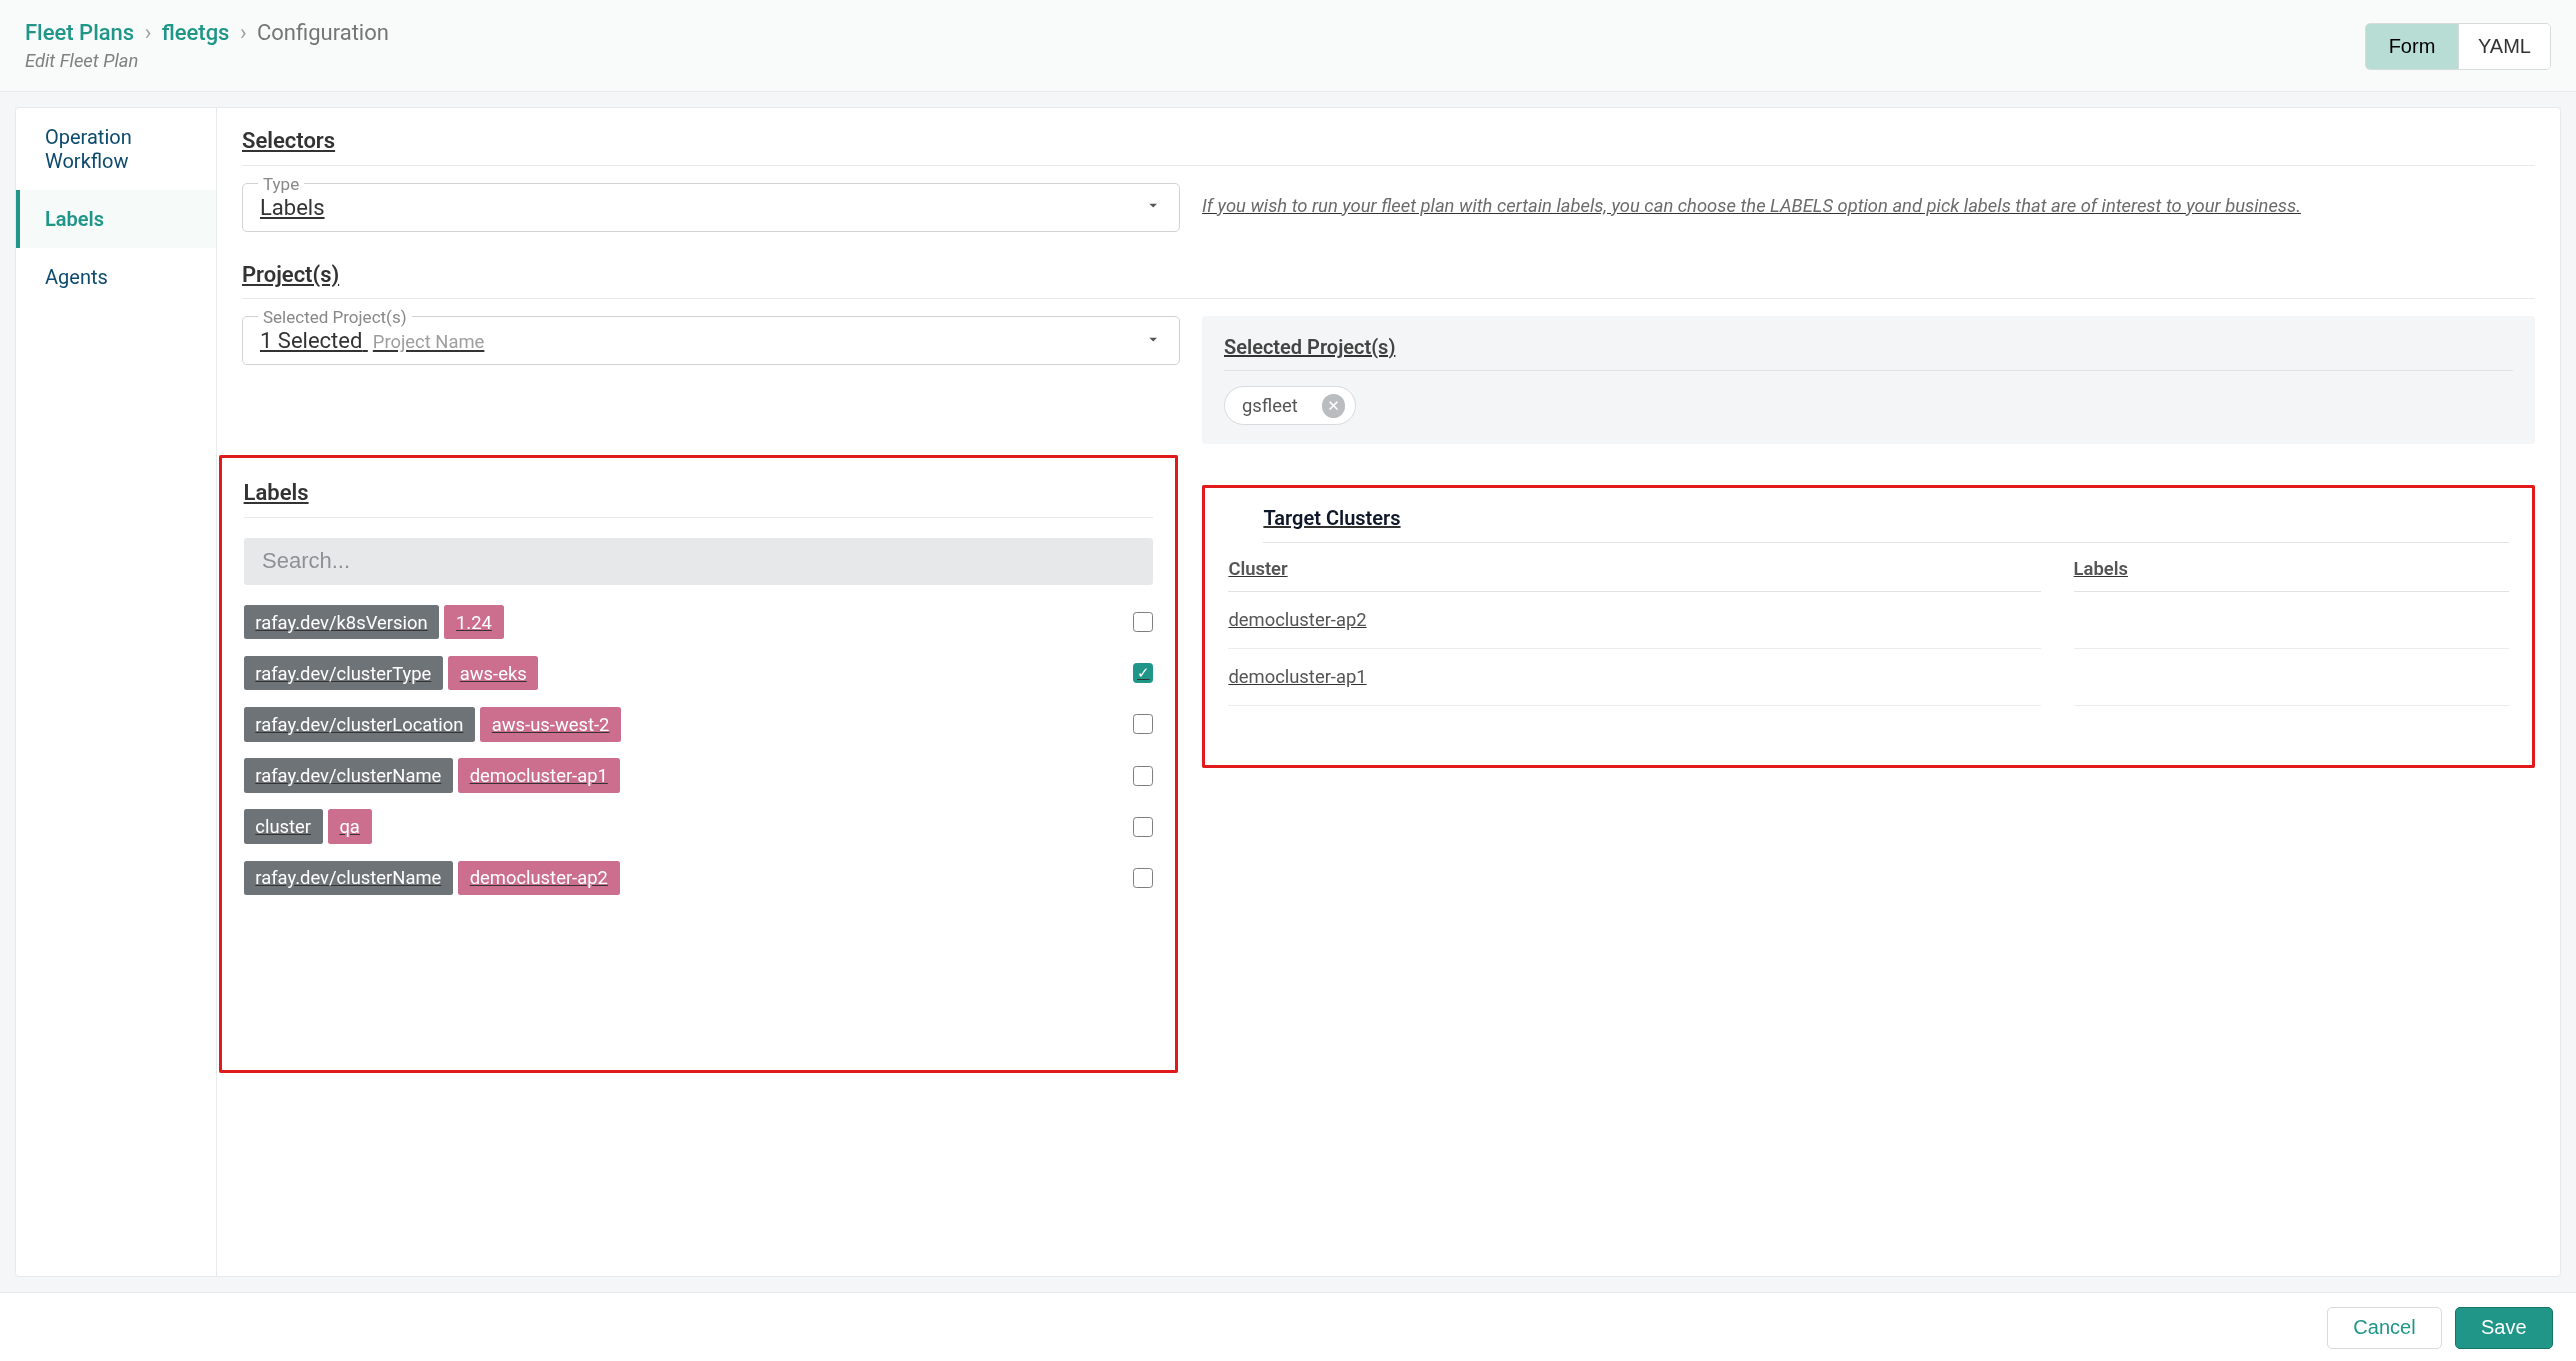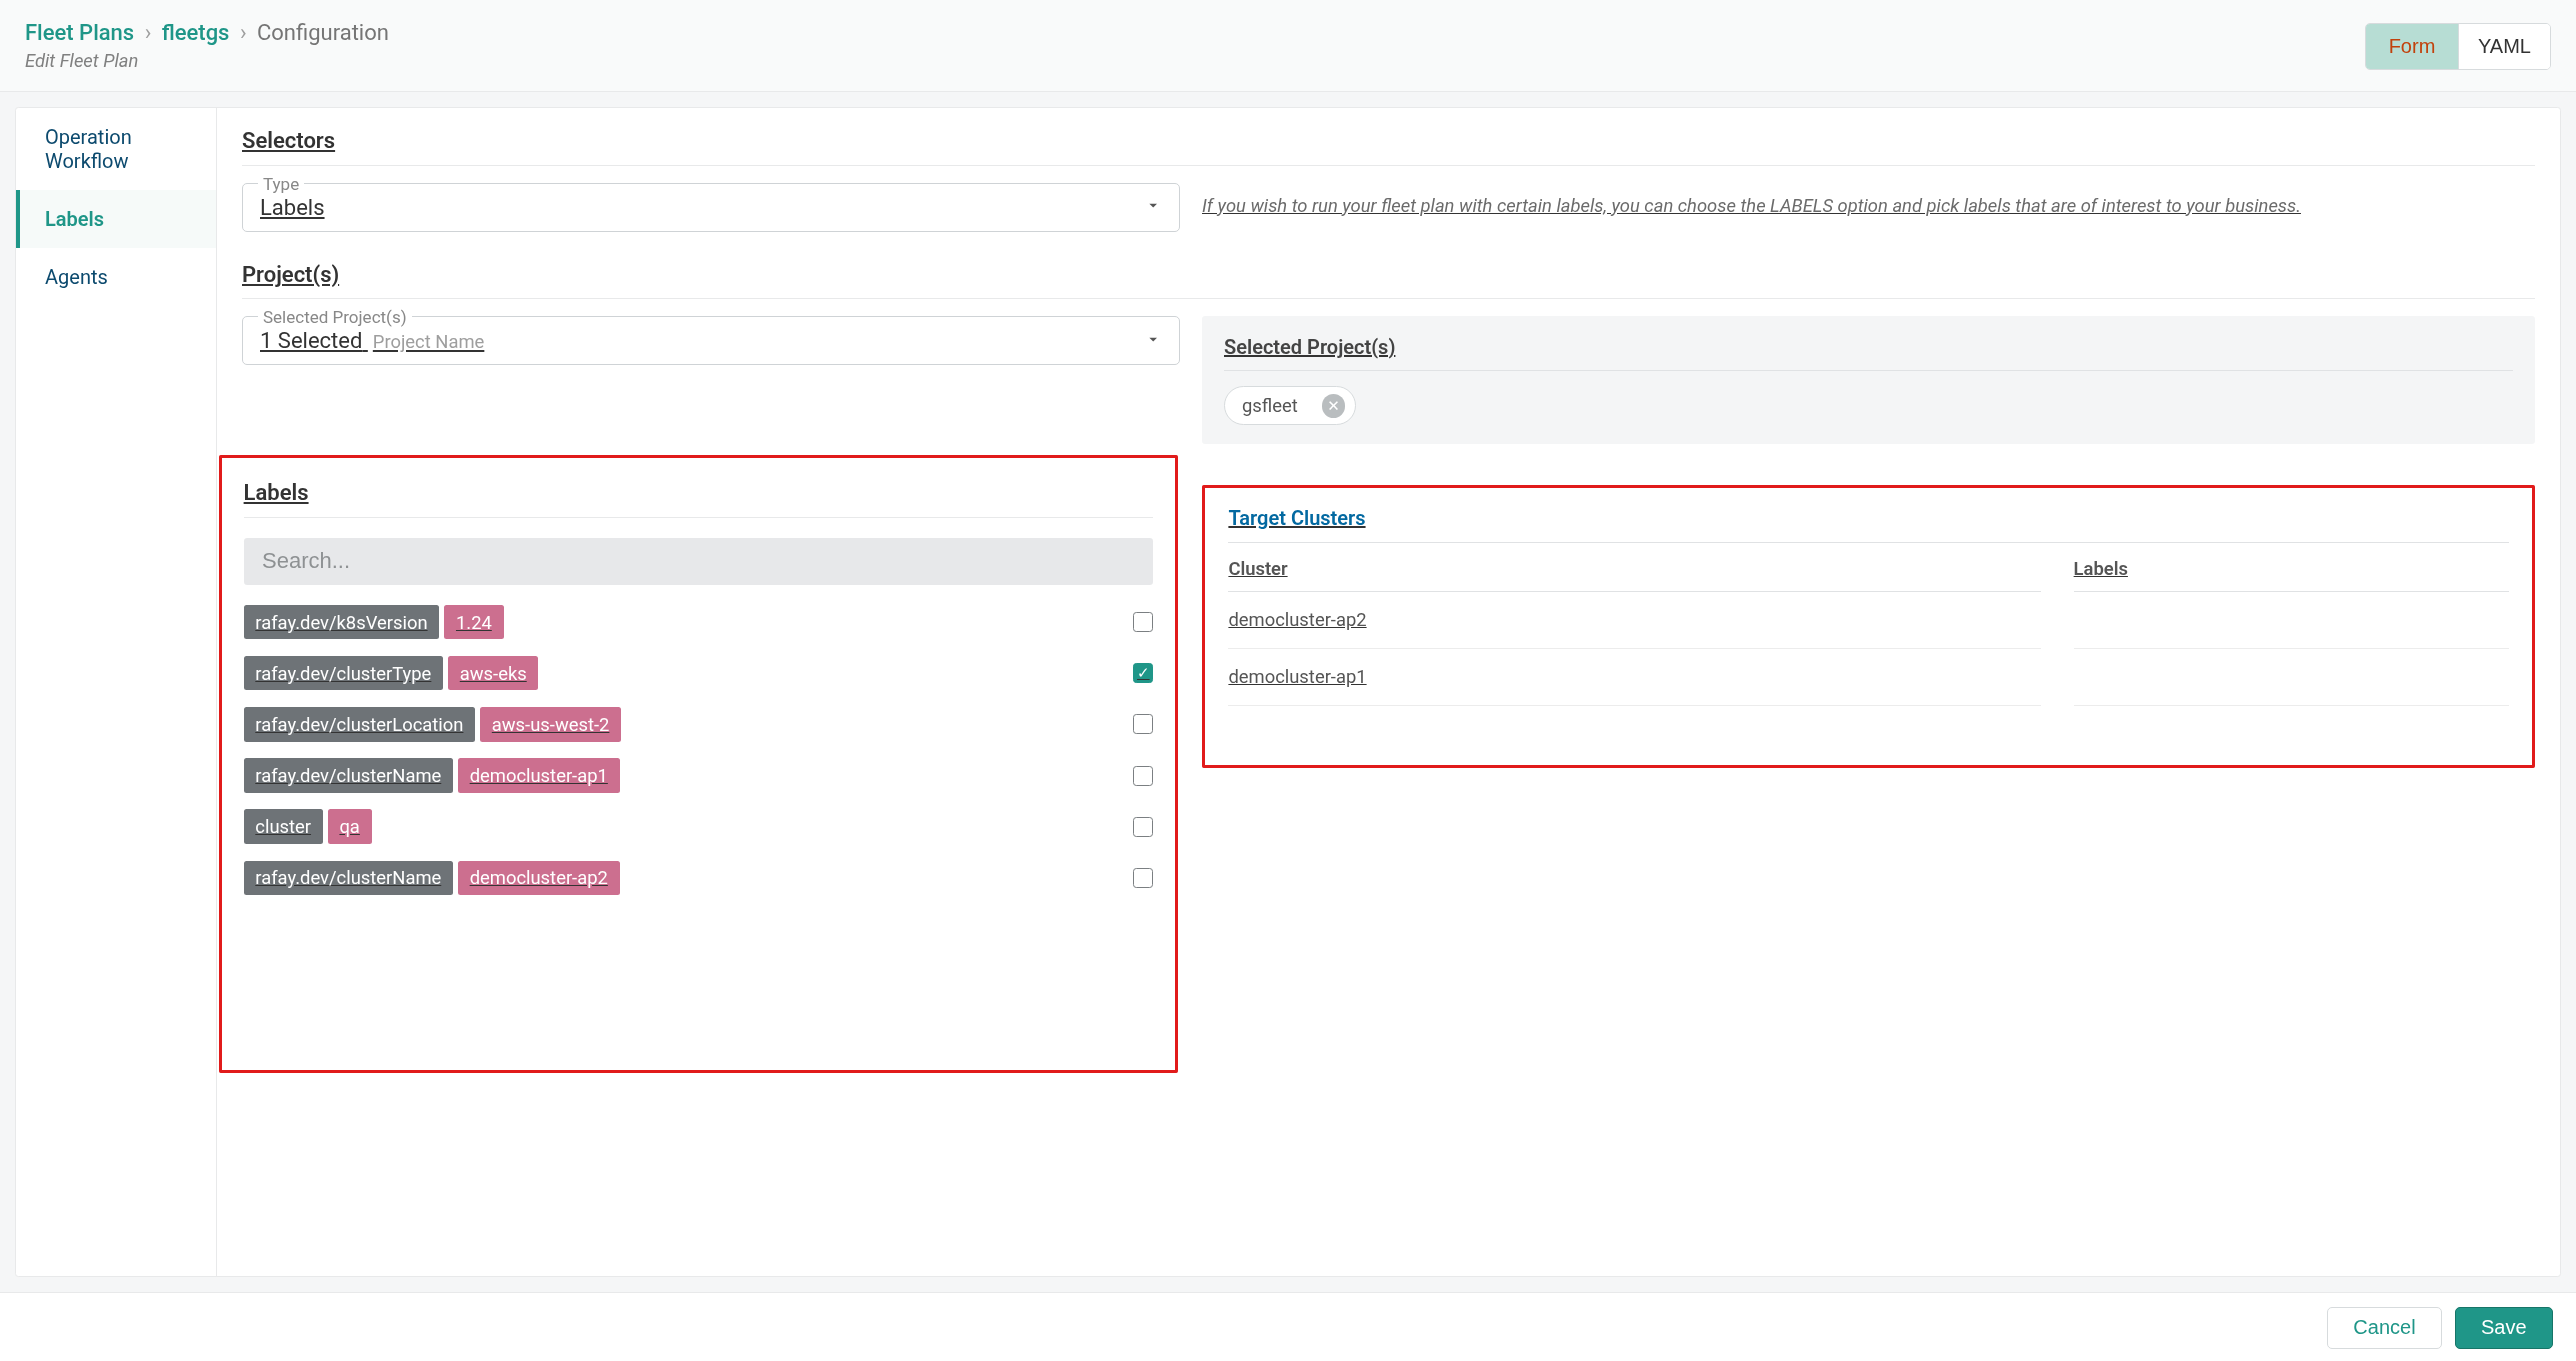--- a/index.html
+++ b/index.html
@@ -5,21 +5,21 @@
   * { box-sizing: border-box; margin: 0; padding: 0; }
   html, body { width: 2576px; height: 1362px; font-family: -apple-system, BlinkMacSystemFont, "Segoe UI", Roboto, Helvetica, Arial, sans-serif; background: #f5f6f7; color: #333; }
   .page { width: 100%; height: 100%; display: flex; flex-direction: column; }
   .topbar { height: 92px; padding: 20px 25px 5px 25px; display: flex; justify-content: space-between; border-bottom: 0.8px solid #e8e9ea; background: #f9fafa; }
   .breadcrumb { font-size: 22px; color: #757575; }
   .breadcrumb .link { color: #1f9688; font-weight: 500; }
   .breadcrumb .sep { color: #9e9e9e; padding: 0 5px; }
   .subtitle { font-size: 18.4px; color: #808080; font-style: italic; margin-top: 5px; }
   .view-toggle { display: flex; border: 0.8px solid #d7dbdd; border-radius: 5px; overflow: hidden; height: 47px; margin-top: 3.3px; }
   .view-toggle button { width: 92px; border: none; font-size: 20px; font-weight: 500; background: #fff; color: #333; cursor: pointer; }
-  .view-toggle button.active { background: #b7ddd4; color: #c2410c; }
+  .view-toggle button.active { background: #b7ddd4; color: #000000; }
   .view-toggle button + button { border-left: 0.8px solid #d7dbdd; }
   .body { flex: 1; padding: 15px; display: flex; gap: 0; }
   .card { background: #fff; border: 0.8px solid #e8e9ea; border-radius: 3.3px; display: flex; width: 100%; }
   .sidebar { width: 201px; border-right: 0.8px solid #e8e9ea; display: flex; flex-direction: column; }
   .sidebar-item { padding: 17px 25px; font-size: 20px; color: #0c4a6e; cursor: pointer; border-left: 4.2px solid transparent; }
   .sidebar-item.active { color: #1f9688; font-weight: 600; border-left: 4.2px solid #1f9688; background: #f6faf9; }
   .content { flex: 1; padding: 20px 25px 33px 25px; overflow: auto; text-decoration: underline; }
   .section-title { font-size: 22px; font-weight: 600; color: #333; border-bottom: 0.8px solid #e8e9ea; padding-bottom: 11.7px; margin-bottom: 17px; }
   .row2 { display: flex; gap: 22px; }
   .left-col { width: 938px; }
@@ -39,21 +39,21 @@
   .labels-title { font-size: 22px; font-weight: 600; color: #333; border-bottom: 0.8px solid #e8e9ea; padding: 8.4px 0 11.7px 0; margin-bottom: 20px; }
   .search-input { width: 100%; height: 47px; background: #e7e8ea; border: none; border-radius: 3.3px; padding: 0 18.4px; font-size: 22px; color: #555; outline: none; }
   .search-input::placeholder { color: #8e9193; }
   .label-row { display: flex; align-items: center; padding: 8.4px 0; }
   .tag { display: inline-block; border-radius: 2.5px; padding: 6.7px 11.7px; font-size: 18.4px; color: #fff; margin-right: 5px; }
   .tag.key { background: #6e7377; }
   .tag.val { background: #cc6f8f; }
   .label-row .cb { margin-left: auto; width: 20px; height: 20px; border: 1.7px solid #7b7f82; border-radius: 3.3px; display: inline-flex; align-items: center; justify-content: center; cursor: pointer; background: #fff; }
   .label-row .cb.checked { background: #1f9688; border-color: #1f9688; color: #fff; font-size: 15px; }
   .target-box { padding: 18.4px 23.4px 59px 23.4px; margin-top: 33px; }
-  .target-title { font-size: 20px; font-weight: 600; color: #0369a1; border-bottom: 0.8px solid #e0e2e4; padding-bottom: 11.7px; margin-bottom: 15px; }
+  .target-title { font-size: 20px; font-weight: 600; color: #0f172a; border-bottom: 0.8px solid #e0e2e4; padding-bottom: 11.7px; margin-bottom: 15px; margin-left: 35px; }
   .tc-table { display: flex; gap: 33px; }
   .tc-col { flex: 1; }
   .tc-col.narrow { flex: 0 0 435px; }
   .tc-head { font-size: 18.4px; font-weight: 600; color: #555; border-bottom: 0.8px solid #e0e2e4; padding-bottom: 11.7px; margin-bottom: 0; }
   .tc-cell { font-size: 18.4px; color: #555; padding: 17px 0; border-bottom: 0.8px solid #ececec; min-height: 57px; }
   .footer { height: 70px; background: #fff; border-top: 0.8px solid #e8e9ea; display: flex; justify-content: flex-end; align-items: center; padding: 0 23.4px; gap: 13.4px; }
   .btn { height: 42px; padding: 0 25px; border-radius: 5px; font-size: 20px; font-weight: 500; cursor: pointer; }
   .btn.outline { background: #fff; border: 0.8px solid #d7dbdd; color: #1f9688; }
   .btn.primary { background: #1f9688; border: 0.8px solid #177568; color: #fff; }
   .caret-svg { width: 18.4px; height: 18.4px; }

